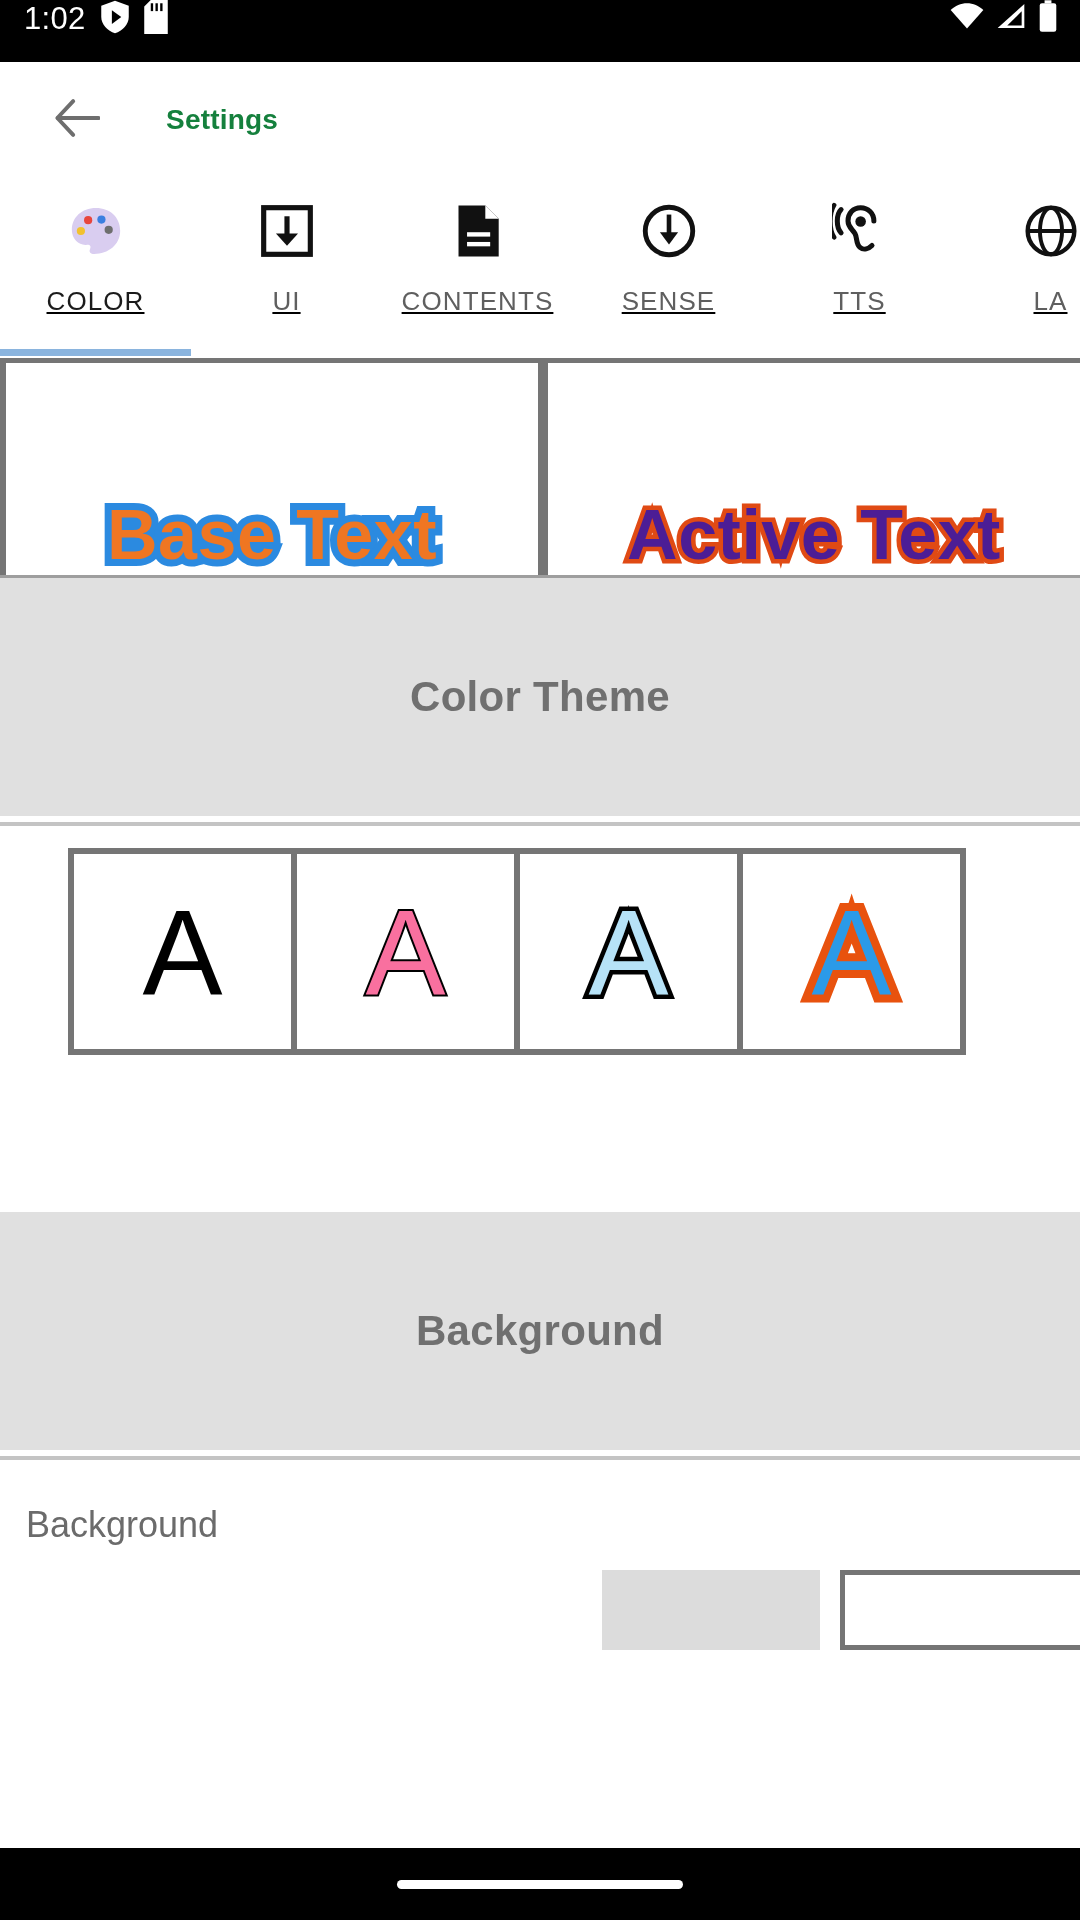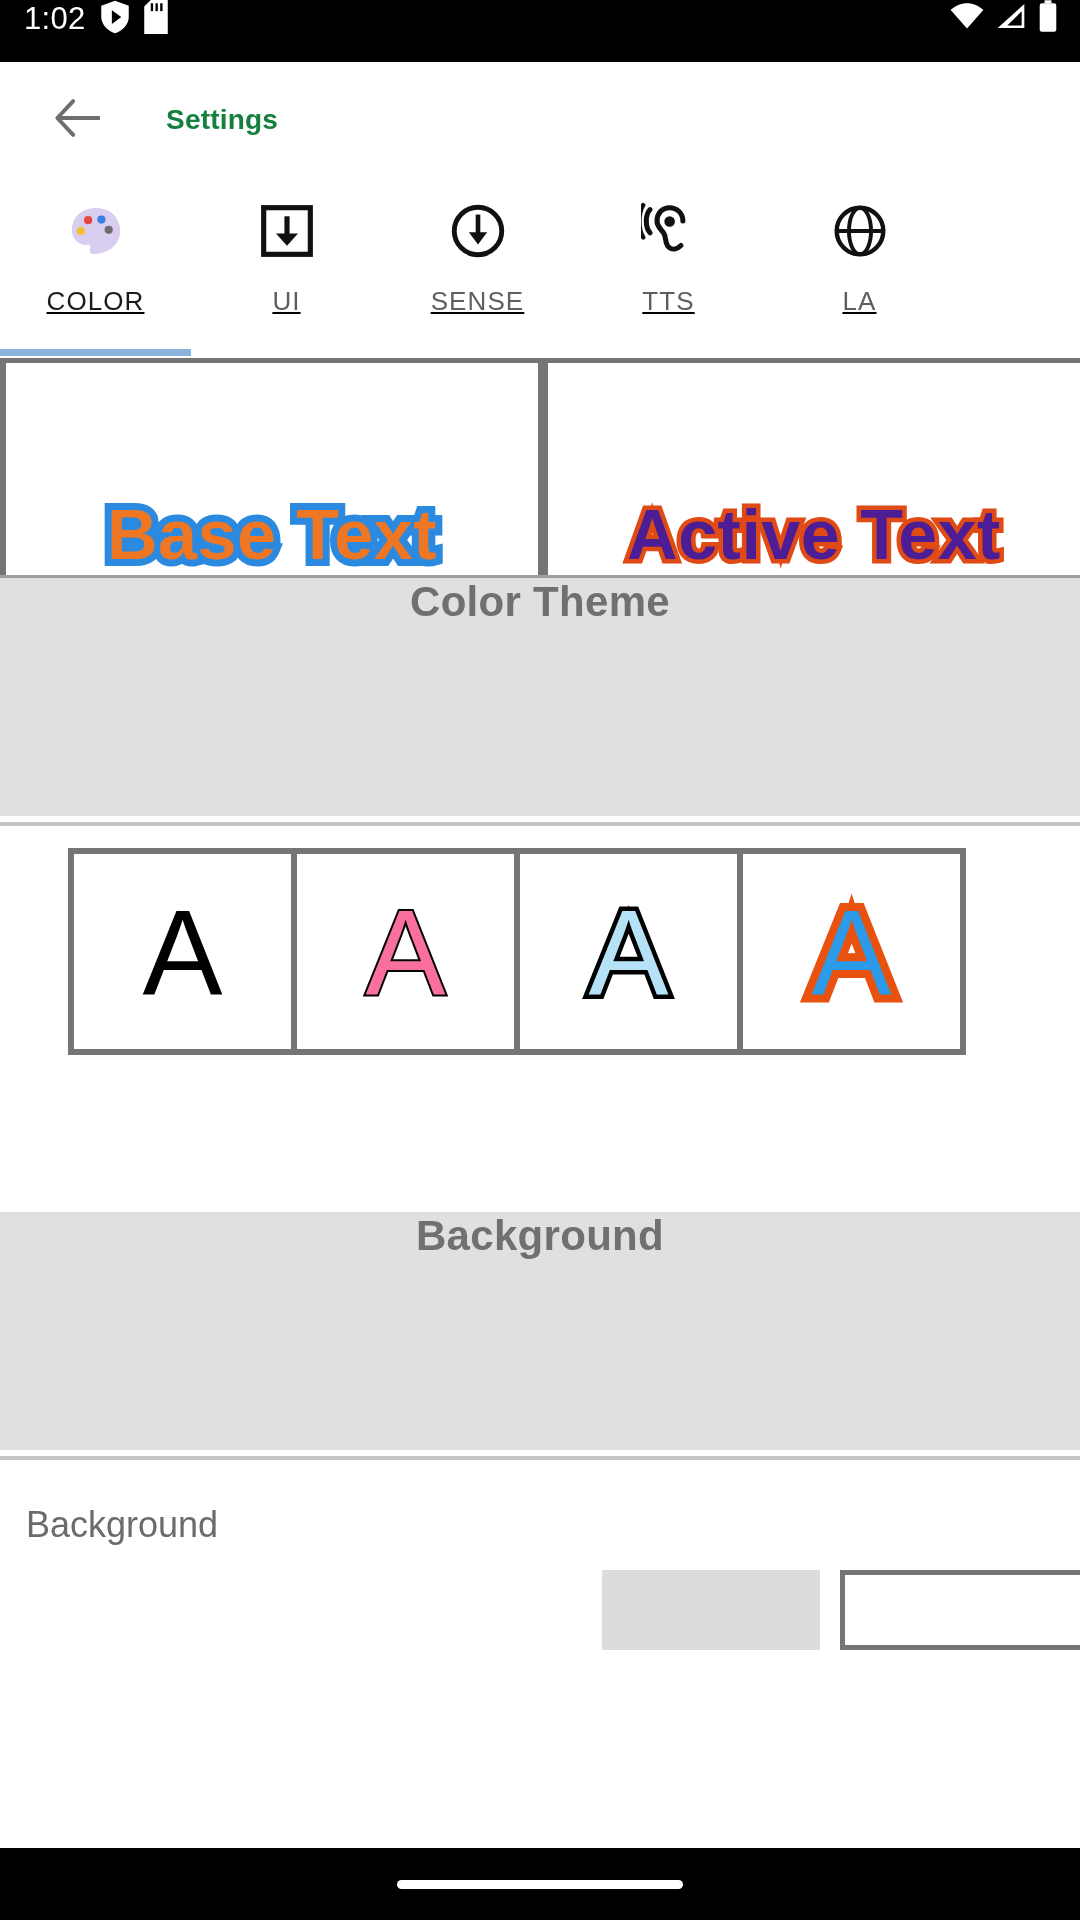--- a/index.html
+++ b/index.html
@@ -78,21 +78,21 @@
   }
   .active-text{
     color:#4c1d95;
     -webkit-text-stroke:9px #e04a14;
     paint-order:stroke fill;
   }
 
   
   .section-header{
     background:#e0e0e0; height:238px;
-    display:flex; align-items:flex-start; justify-content:center;
+    display:flex; align-items:center; justify-content:center;
   }
   .section-header-title{
     font-size:42px; font-weight:bold; color:#707070; letter-spacing:.3px;
   }
   .section-rule{ height:4px; background:#c4c4c4; margin-top:6px; }
 
   
   .theme-area{ background:#ffffff; padding:22px 0 0 0; height:386px; }
   .theme-row{ display:flex; margin-left:68px; width:918px; }
   .theme-cell{
@@ -201,20 +201,31 @@
     <div class="tab-icon">
       <svg width="54" height="54" viewBox="0 0 44 44">
         <rect x="3" y="3" width="38" height="38" fill="none" stroke="#111" stroke-width="4.2"></rect>
         <line x1="22" y1="10" x2="22" y2="29" stroke="#111" stroke-width="4.2"></line>
         <path d="M13 24 L22 34 L31 24 Z" fill="#111"></path>
       </svg>
     </div>
     <div class="tab-label">UI</div>
   </div>
 
+  <div class="tab">
+    <div class="tab-icon">
+      <svg width="52" height="56" viewBox="0 0 40 46">
+        <path d="M4 2 H26 L37 13 V44 H4 Z" fill="#111"></path>
+        <path d="M26 2 V13 H37 Z" fill="#fff"></path>
+        <rect x="11" y="24" width="19" height="3.6" fill="#fff"></rect>
+        <rect x="11" y="32" width="19" height="3.6" fill="#fff"></rect>
+      </svg>
+    </div>
+    <div class="tab-label">CONTENTS</div>
+  </div>
 
   <div class="tab">
     <div class="tab-icon">
       <svg width="56" height="56" viewBox="0 0 46 46">
         <circle cx="23" cy="23" r="19.5" fill="none" stroke="#111" stroke-width="4"></circle>
         <line x1="23" y1="9.5" x2="23" y2="28" stroke="#111" stroke-width="3.8"></line>
         <path d="M15.5 24 L23 34 L30.5 24 Z" fill="#111"></path>
       </svg>
     </div>
     <div class="tab-label">SENSE</div>

